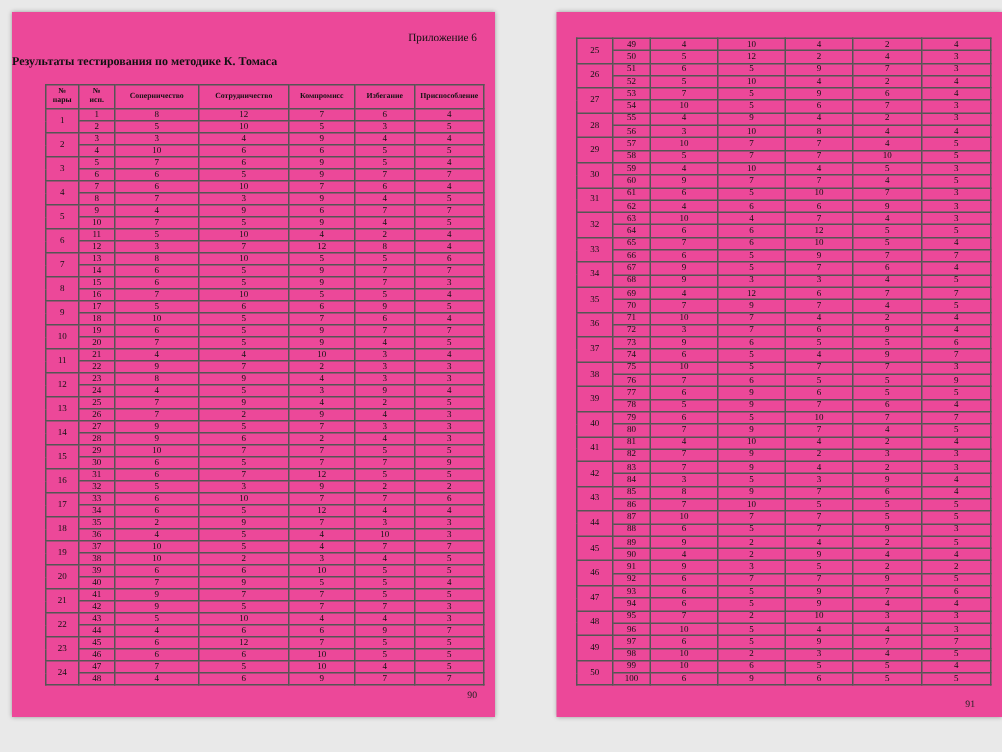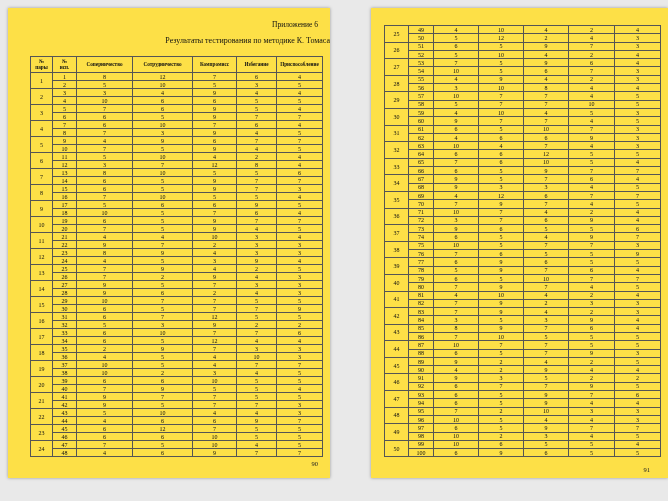--- a/index.html
+++ b/index.html
@@ -3,31 +3,31 @@
 <meta charset="utf-8">
 <style>
   html,body{margin:0;padding:0;}
   body{
     width:668px;height:501px;position:relative;overflow:hidden;
     background:#e9e9e9;
     font-family:"Liberation Serif","DejaVu Serif",serif;
     color:#111;
   }
   .page{
-    position:absolute;top:8px;height:470px;background:#fde047;
+    position:absolute;top:8px;height:470px;background:#ec4899;
     box-shadow:0 0 3px rgba(0,0,0,0.35);
   }
   .page-left{left:8px;width:322px;}
   .page-right{left:371px;width:297px;}
   .note{
     position:absolute;top:13px;right:12px;font-size:7.5px;line-height:1;
   }
   .title{
-    position:absolute;top:29px;left:0;width:100%;text-align:right;
-    font-weight:normal;font-size:8px;line-height:1;
+    position:absolute;top:29px;left:0;width:100%;text-align:left;
+    font-weight:bold;font-size:8px;line-height:1;
   }
   table.ttable{
     position:absolute;border-collapse:collapse;table-layout:fixed;
     border:1.5px solid #000;
   }
   .left-table{left:22px;top:48px;width:292px;}
   .right-table{left:13px;top:17px;width:276px;}
   .ttable th,.ttable td{
     border:1px solid #555;padding:0;margin:0;
     text-align:center;vertical-align:middle;

